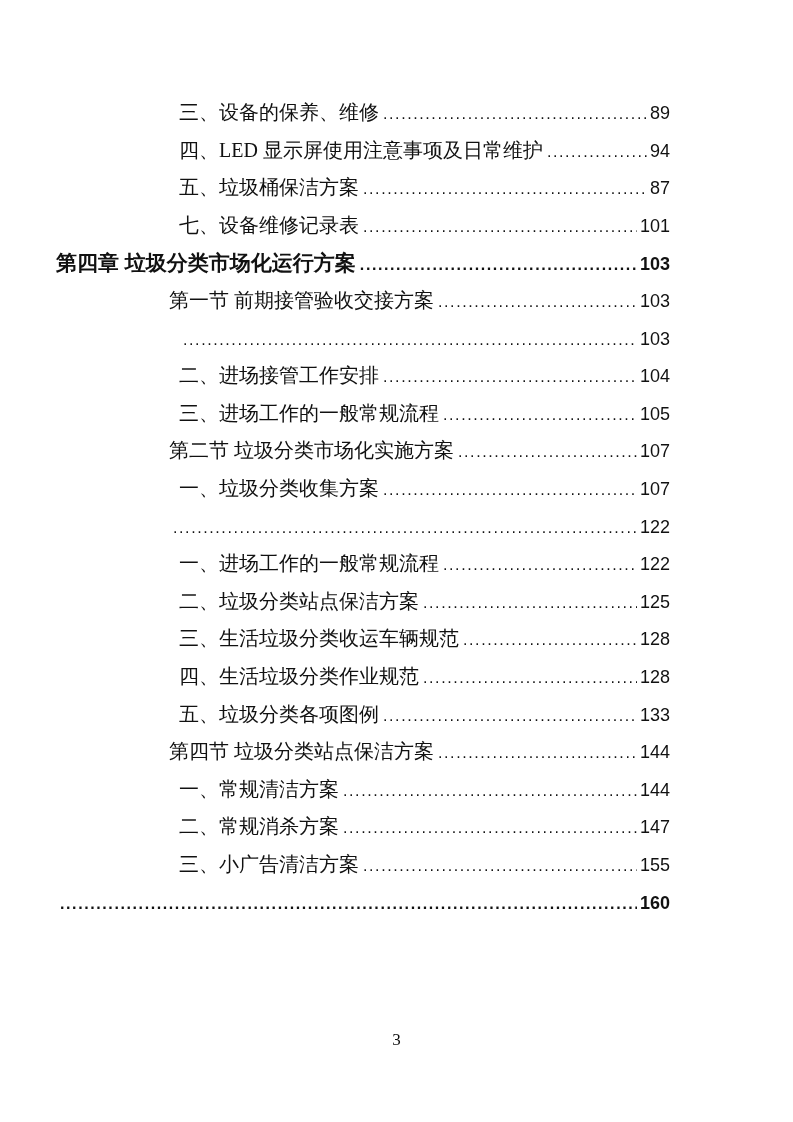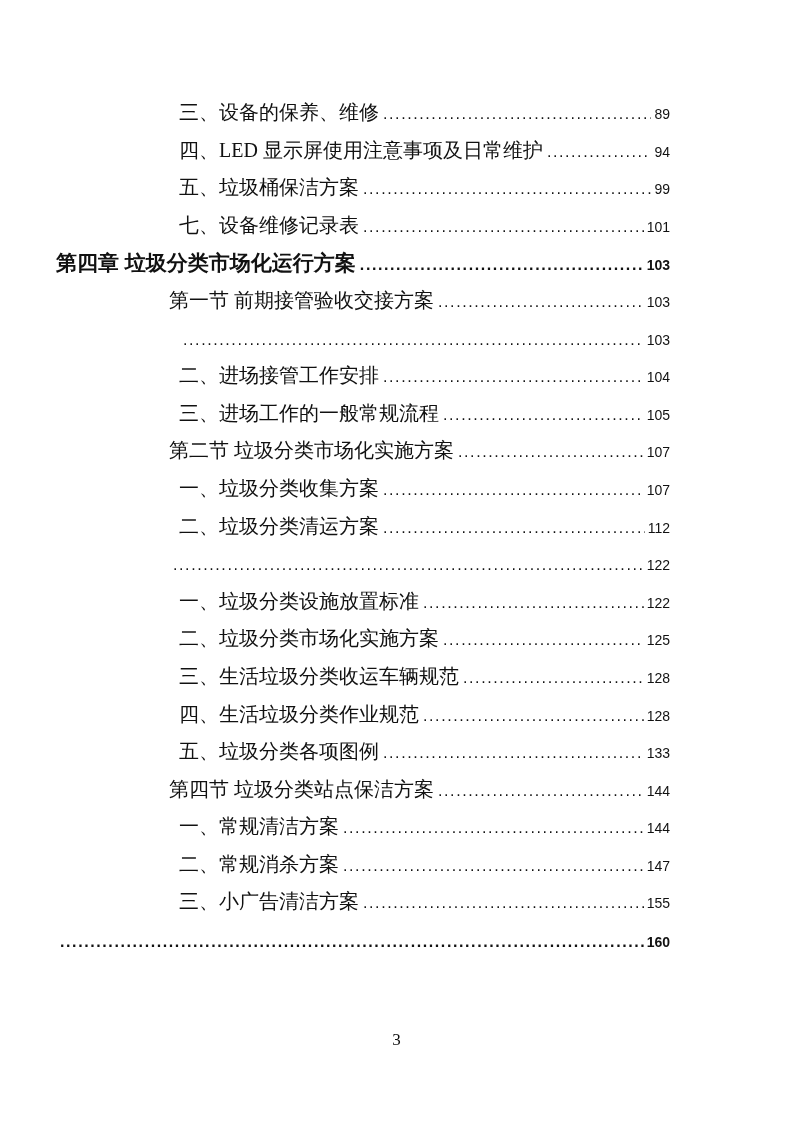--- a/index.html
+++ b/index.html
@@ -64,21 +64,21 @@
     font-size: 16px;
     letter-spacing: 1.6px;
     color: #111111;
   }
   .level-chapter .leader::after {
     font-weight: bold;
   }
   .entry-page {
     flex: 0 0 auto;
     font-family: "Liberation Sans", "DejaVu Sans", sans-serif;
-    font-size: 14px;
+    font-size: 18px;
   }
   .level-chapter .entry-page {
     font-weight: bold;
   }
   .footer {
     position: absolute;
     left: 0;
     top: 1028px;
     width: 793px;
     text-align: center;
@@ -100,21 +100,21 @@
       <span class="entry-page">89</span>
     </div>
       <div class="toc-row level-item">
       <span class="entry-title">四、LED 显示屏使用注意事项及日常维护</span>
       <span class="leader"></span>
       <span class="entry-page">94</span>
     </div>
       <div class="toc-row level-item">
       <span class="entry-title">五、垃圾桶保洁方案</span>
       <span class="leader"></span>
-      <span class="entry-page">99</span>
+      <span class="entry-page">87</span>
     </div>
       <div class="toc-row level-item">
       <span class="entry-title">七、设备维修记录表</span>
       <span class="leader"></span>
       <span class="entry-page">101</span>
     </div>
       <div class="toc-row level-chapter">
       <span class="entry-title">第四章 垃圾分类市场化运行方案</span>
       <span class="leader"></span>
       <span class="entry-page">103</span>
@@ -141,36 +141,31 @@
       <div class="toc-row level-section">
       <span class="entry-title">第二节 垃圾分类市场化实施方案</span>
       <span class="leader"></span>
       <span class="entry-page">107</span>
     </div>
       <div class="toc-row level-item">
       <span class="entry-title">一、垃圾分类收集方案</span>
       <span class="leader"></span>
       <span class="entry-page">107</span>
     </div>
-      <div class="toc-row level-item">
-      <span class="entry-title">二、垃圾分类清运方案</span>
-      <span class="leader"></span>
-      <span class="entry-page">112</span>
-    </div>
       <div class="toc-row level-section">
       <span class="leader"></span>
       <span class="entry-page">122</span>
     </div>
       <div class="toc-row level-item">
-      <span class="entry-title">一、垃圾分类设施放置标准</span>
+      <span class="entry-title">一、进场工作的一般常规流程</span>
       <span class="leader"></span>
       <span class="entry-page">122</span>
     </div>
       <div class="toc-row level-item">
-      <span class="entry-title">二、垃圾分类市场化实施方案</span>
+      <span class="entry-title">二、垃圾分类站点保洁方案</span>
       <span class="leader"></span>
       <span class="entry-page">125</span>
     </div>
       <div class="toc-row level-item">
       <span class="entry-title">三、生活垃圾分类收运车辆规范</span>
       <span class="leader"></span>
       <span class="entry-page">128</span>
     </div>
       <div class="toc-row level-item">
       <span class="entry-title">四、生活垃圾分类作业规范</span>

